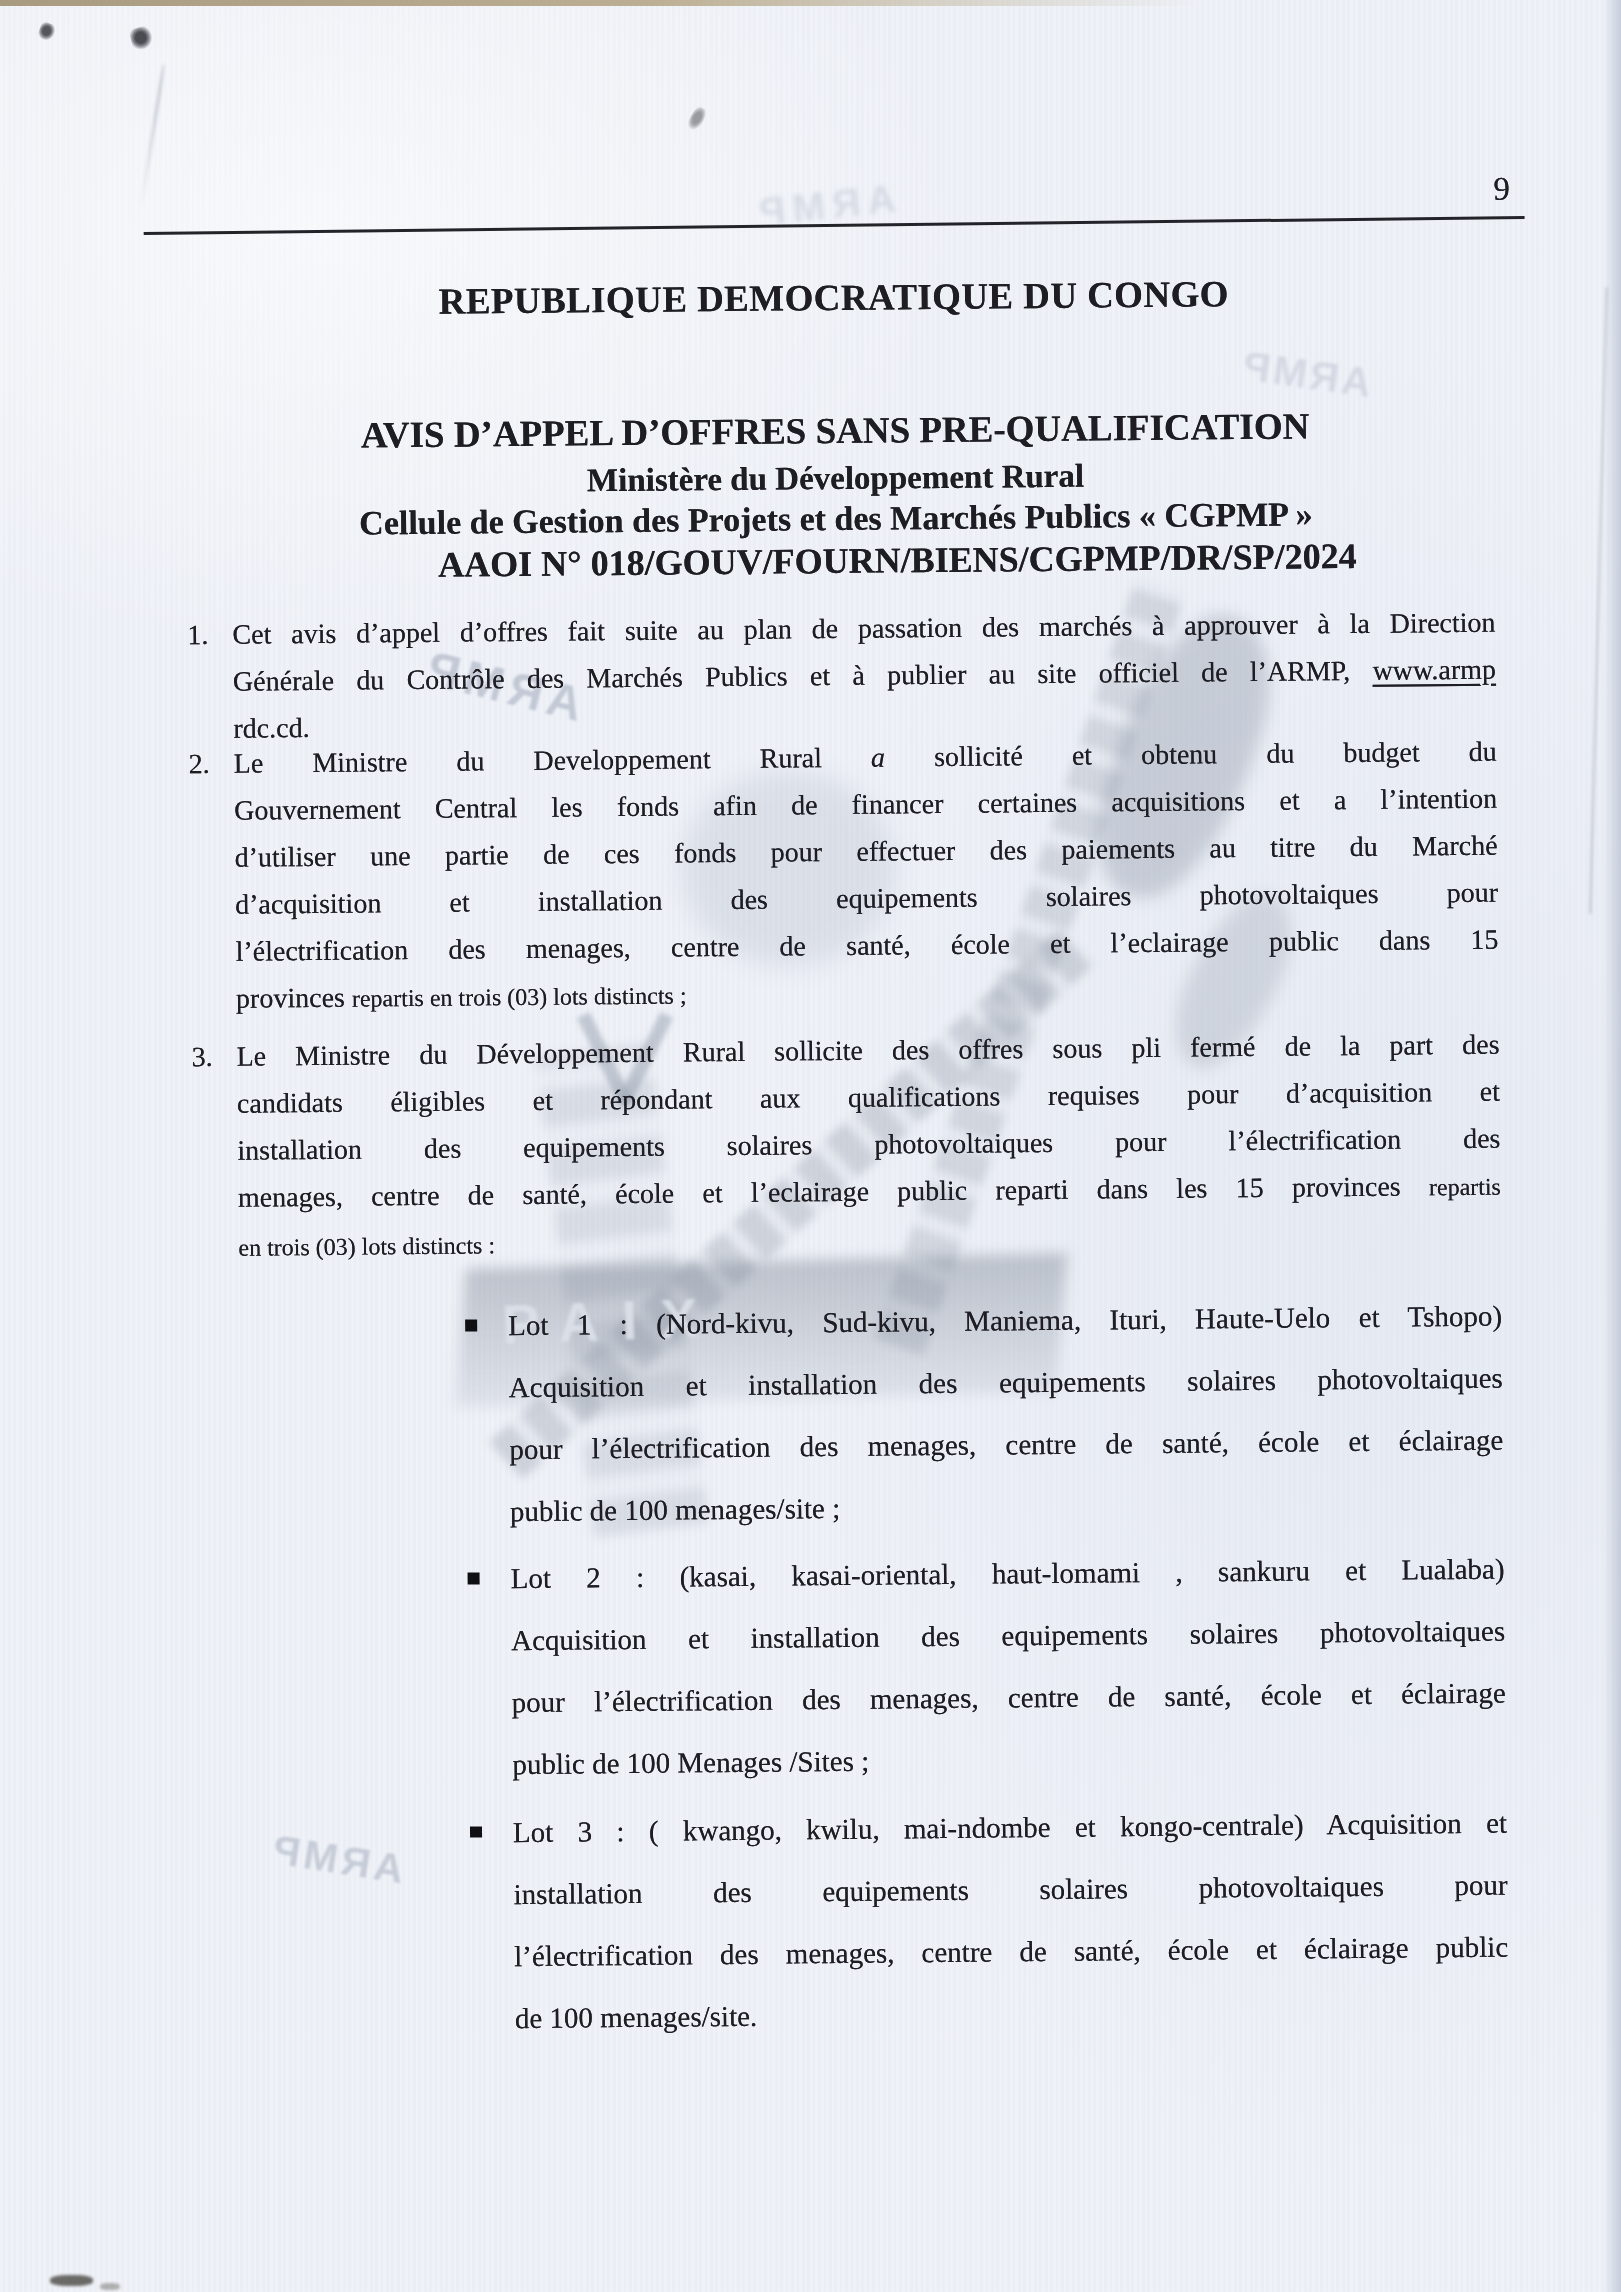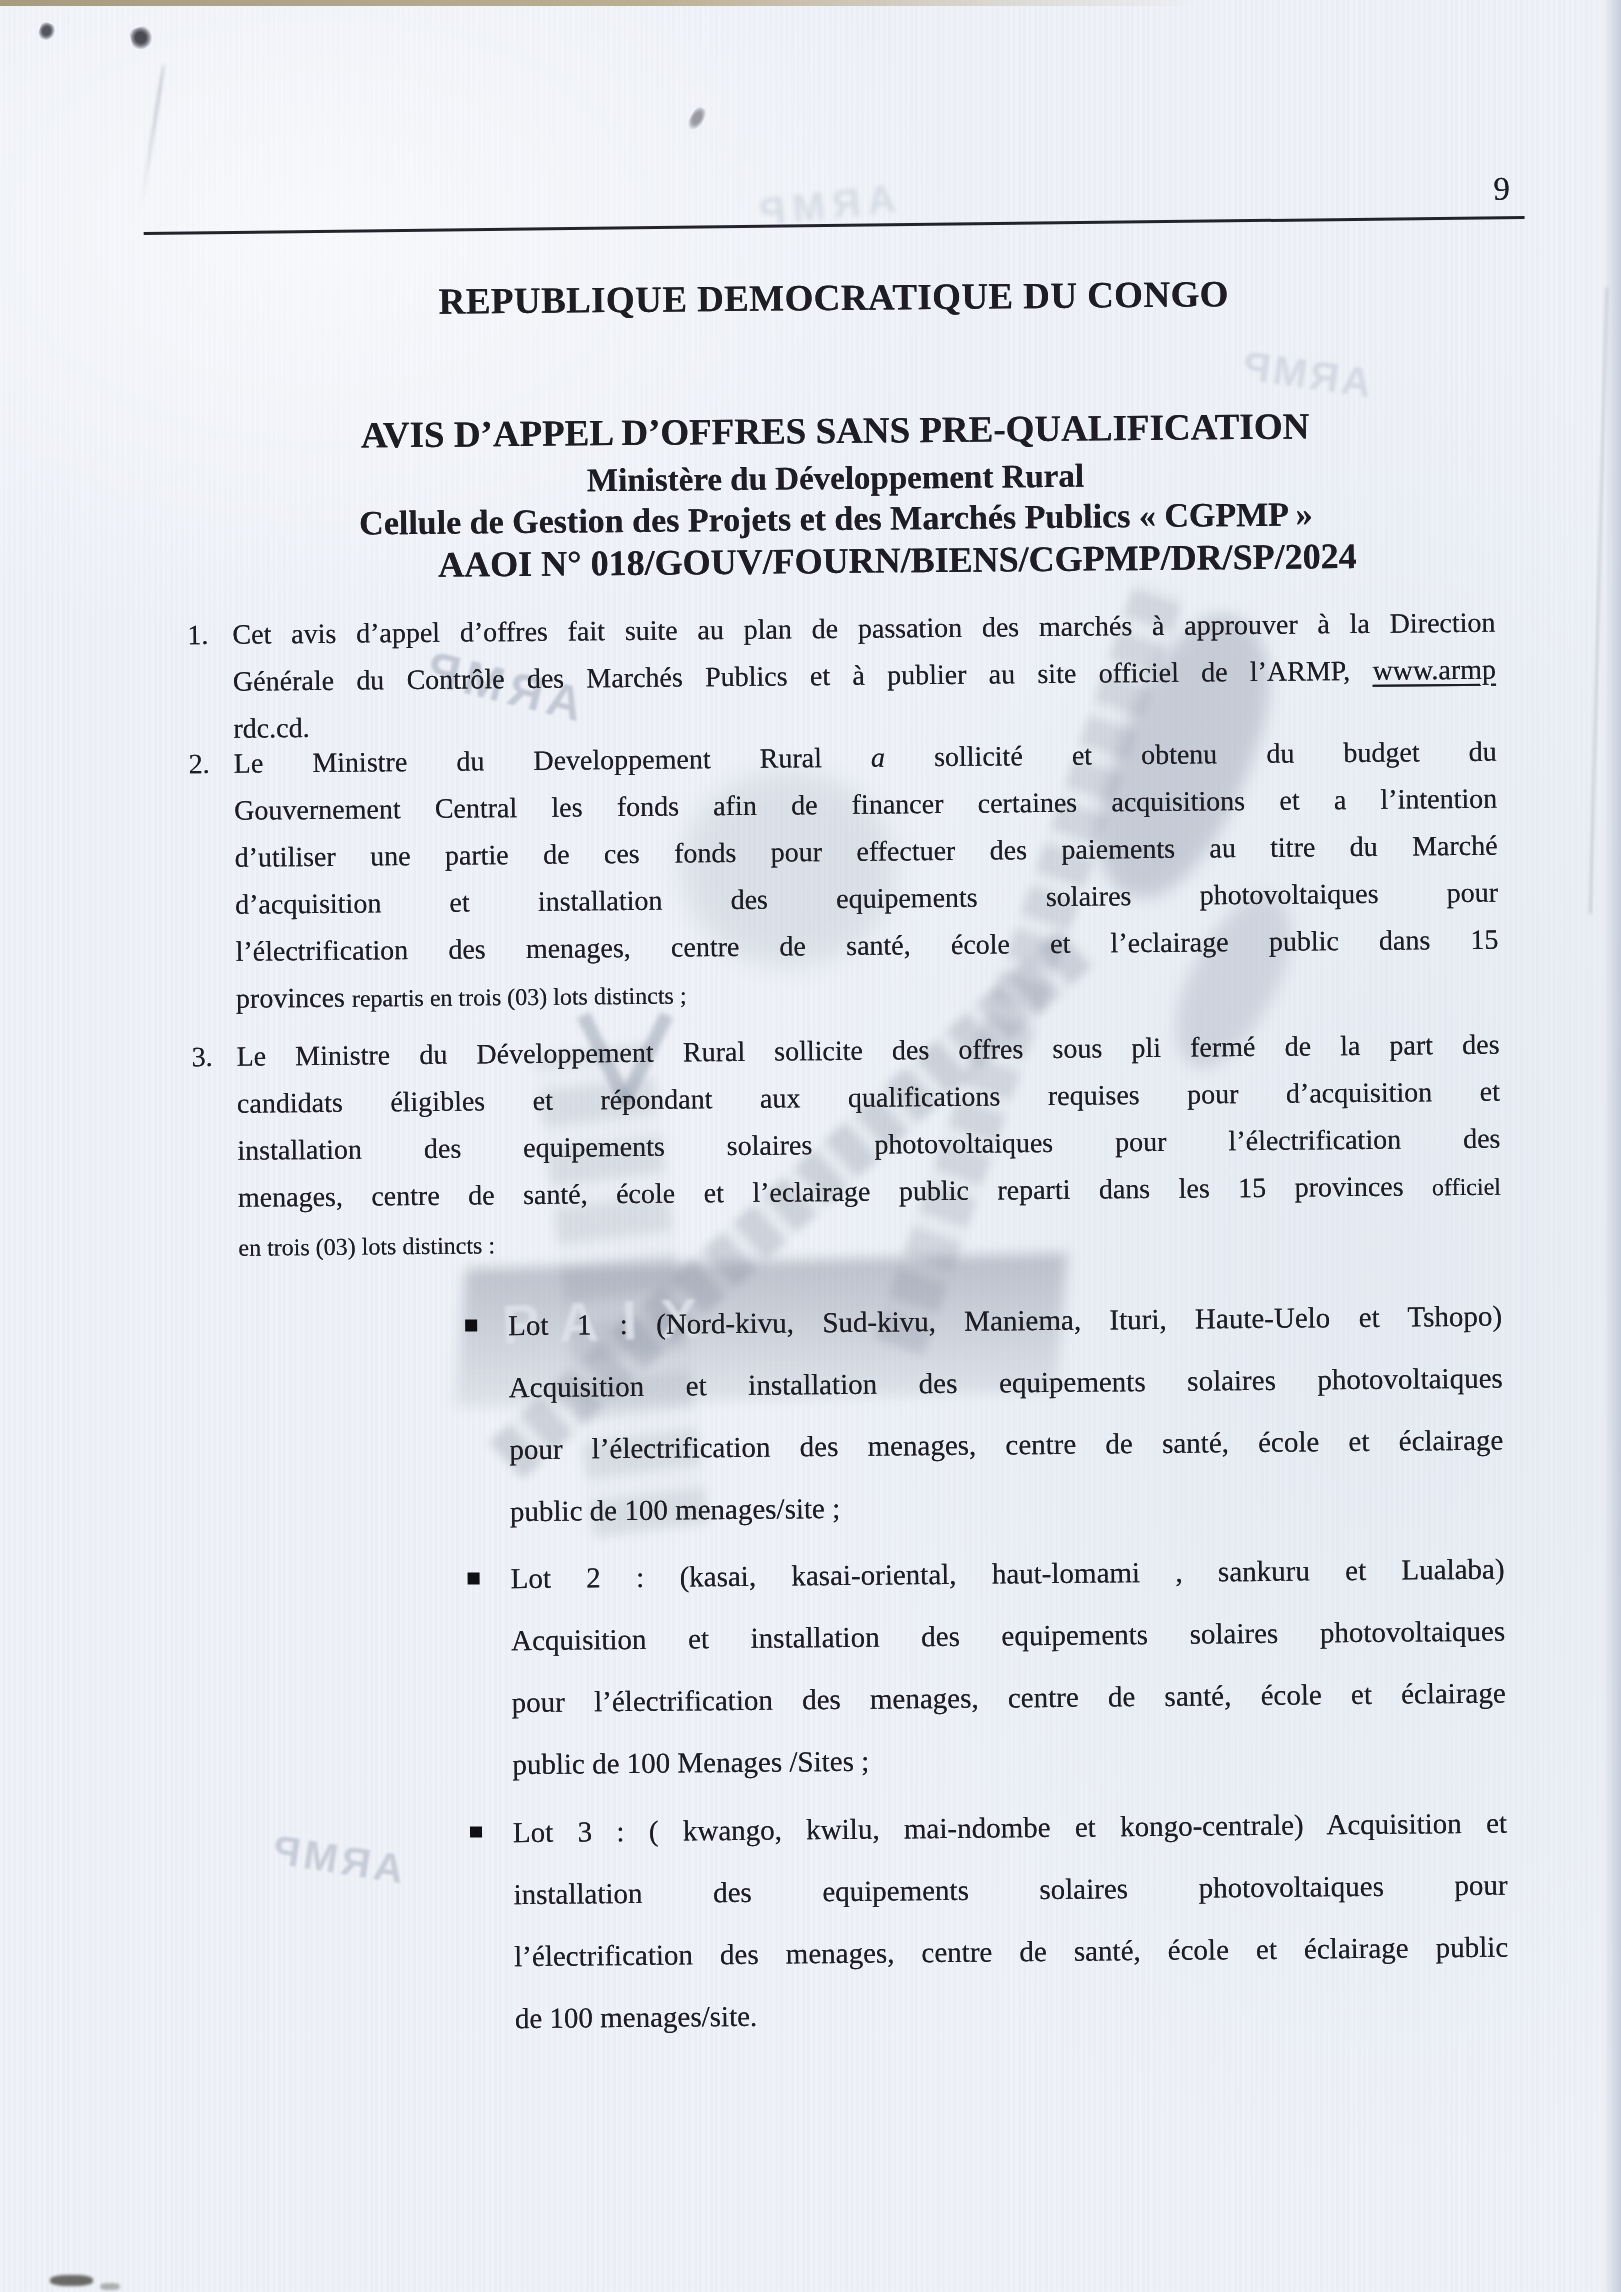--- a/index.html
+++ b/index.html
@@ -141,21 +141,21 @@
             <div class="line"><span class="r">l’électrification des menages, centre de santé, école et l’eclairage public dans 15</span></div>
             <div class="line last"><span class="r">provinces </span><span class="r sm">repartis en trois (03) lots distincts ;</span></div>
           </div>
         </div>
         <div class="item">
           <span class="num">3.</span>
           <div class="lines">
             <div class="line"><span class="r">Le Ministre du Développement Rural sollicite des offres sous pli fermé de la part des</span></div>
             <div class="line"><span class="r">candidats éligibles et répondant aux qualifications requises pour d’acquisition et</span></div>
             <div class="line"><span class="r">installation des equipements solaires photovoltaiques pour l’électrification des</span></div>
-            <div class="line"><span class="r">menages, centre de santé, école et l’eclairage public reparti dans les 15 provinces </span><span class="r sm">officiel</span></div>
+            <div class="line"><span class="r">menages, centre de santé, école et l’eclairage public reparti dans les 15 provinces </span><span class="r sm">repartis</span></div>
             <div class="line last"><span class="r sm">en trois (03) lots distincts :</span></div>
           </div>
         </div>
       </div>
     <div class="lots">
         <div class="lot">
           <span class="bullet"></span>
           <div class="lines">
             <div class="line"><span class="r">Lot 1 : (Nord-kivu, Sud-kivu, Maniema, Ituri, Haute-Uelo et Tshopo)</span></div>
             <div class="line"><span class="r">Acquisition et installation des equipements solaires photovoltaiques</span></div>

